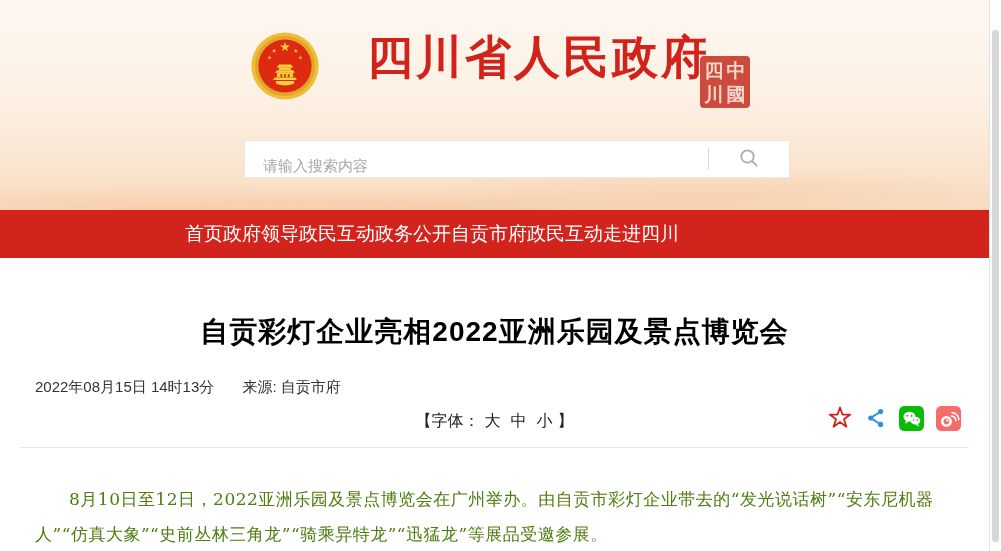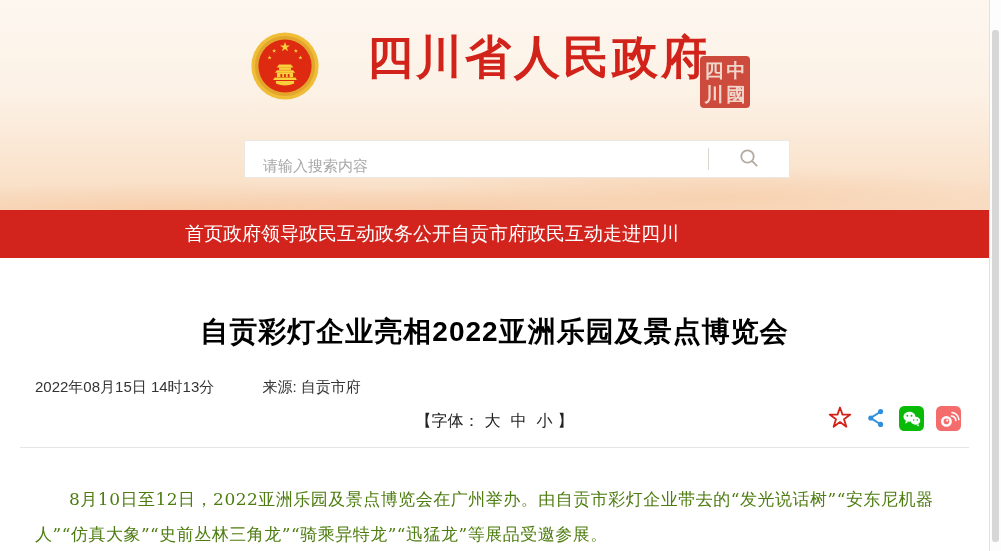--- a/index.html
+++ b/index.html
@@ -40,21 +40,21 @@
   .search-btn { width:80px; height:100%; display:flex; align-items:center; justify-content:center; background:transparent; border:none; cursor:pointer; }
 
   
   .nav { height:48px; background:#d2241d; display:flex; align-items:center; padding-left:185px; }
   .nav-item { color:#ffffff; font-size:19px; text-decoration:none; cursor:pointer; white-space:nowrap; }
 
   
   .article { position:relative; }
   .article-title { text-align:center; font-size:28px; font-weight:bold; color:#000; margin-top:55px; letter-spacing:1px; }
   .meta { margin:27px 0 0 35px; font-size:15px; color:#333; }
-  .meta .date { margin-right:44px; }
+  .meta .date { margin-right:24px; }
   .toolbar { position:relative; height:36px; margin-top:8px; }
   .font-widget { position:absolute; left:0; right:0; top:6px; text-align:center; font-size:16px; color:#222; }
   .font-size-link { cursor:pointer; margin:0 5px; }
   .share-row { position:absolute; right:28px; top:0; display:flex; align-items:center; gap:12px; }
   .share-btn { background:none; border:none; padding:0; cursor:pointer; display:flex; align-items:center; }
   .divider { border-top:1px solid #e6e6e6; margin:6px 20px 0 20px; }
   .body-text {
     margin:34px 8px 0 35px; font-size:17px; line-height:35px; text-indent:2em;
     color:#4d7c0f; font-family:"DejaVu Serif", serif; letter-spacing:.5px;
   }

